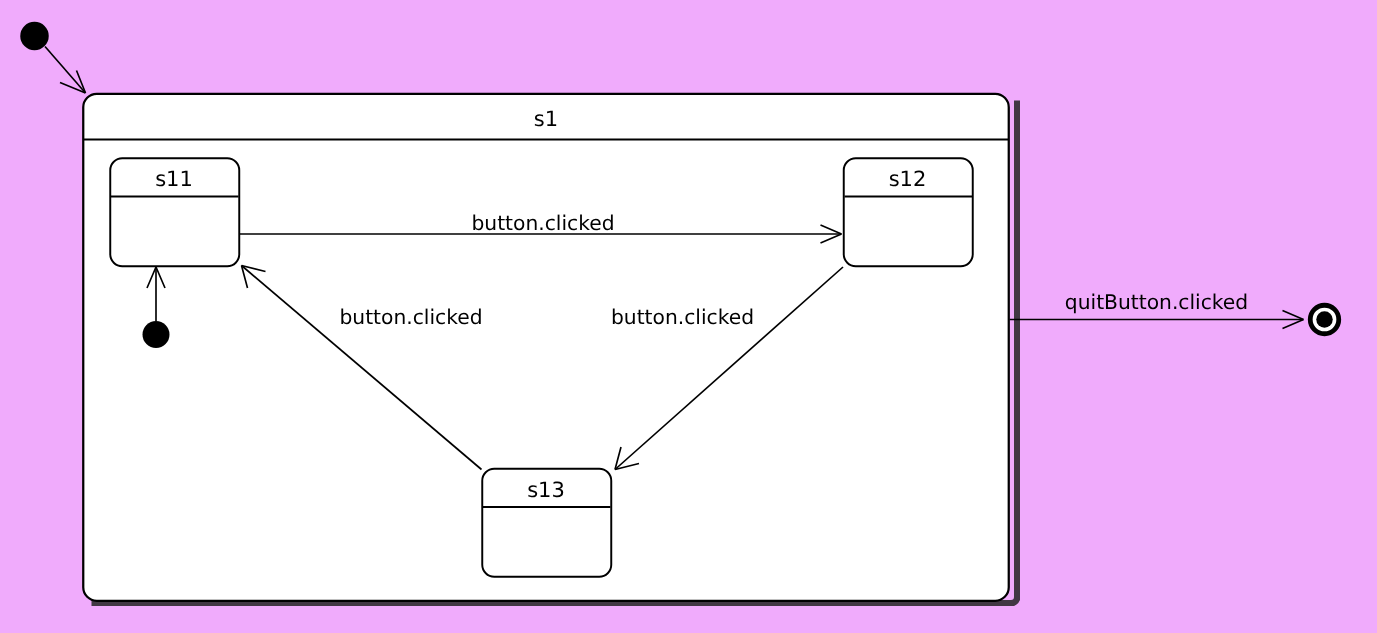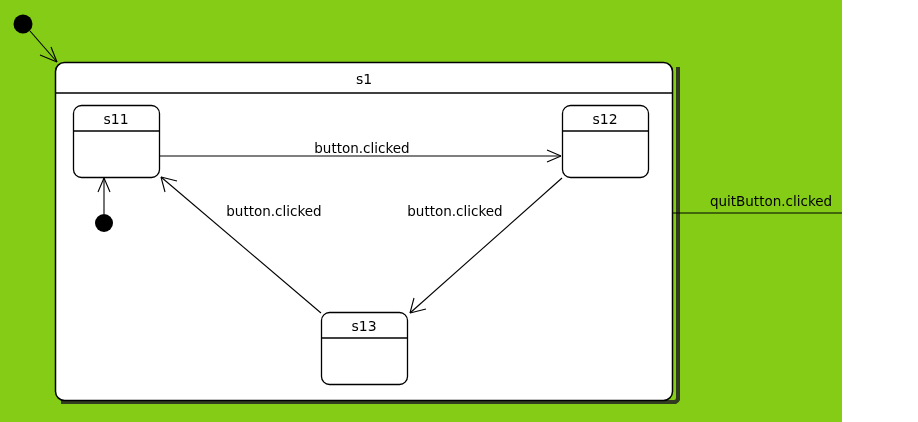--- a/index.html
+++ b/index.html
@@ -2,23 +2,23 @@
 <html><head>
 <meta charset="utf-8">
 <style>
   html, body {
     margin: 0;
     padding: 0;
     background: #ffffff;
   }
   #canvas {
     position: relative;
-    width: 842px;
+    width: 918px;
     height: 422px;
-    background: #84cc16;
+    background: #f0abfc;
     font-family: "DejaVu Sans", sans-serif;
     overflow: hidden;
   }
   #diagram-svg {
     position: absolute;
     left: 0;
     top: 0;
     width: 918px;
     height: 422px;
   }

